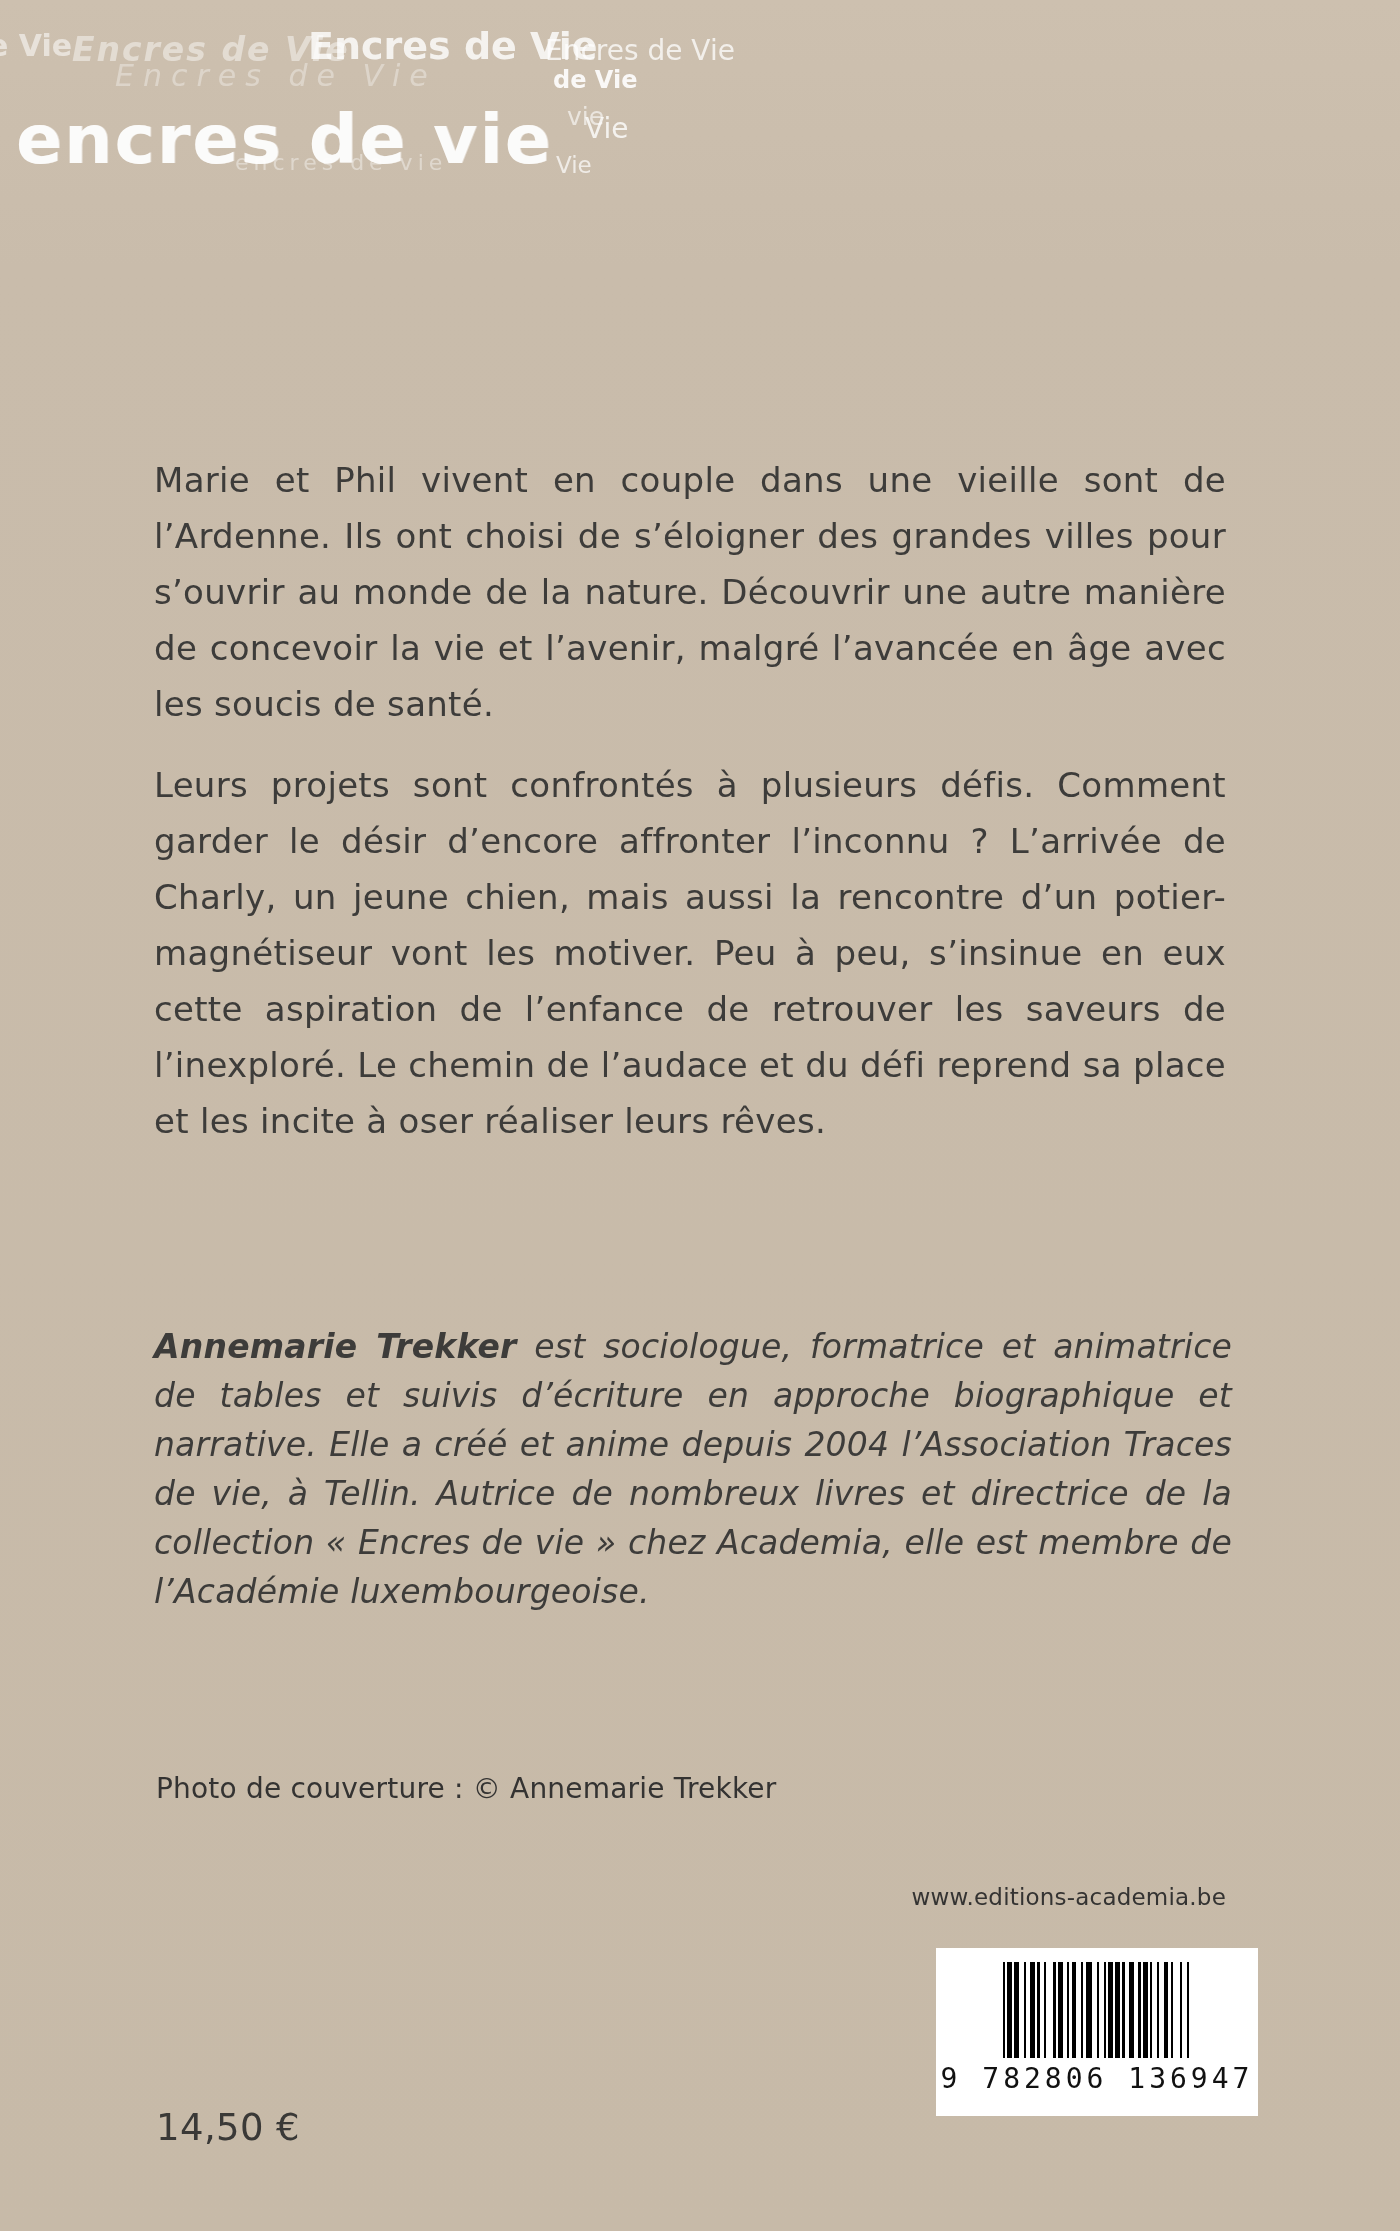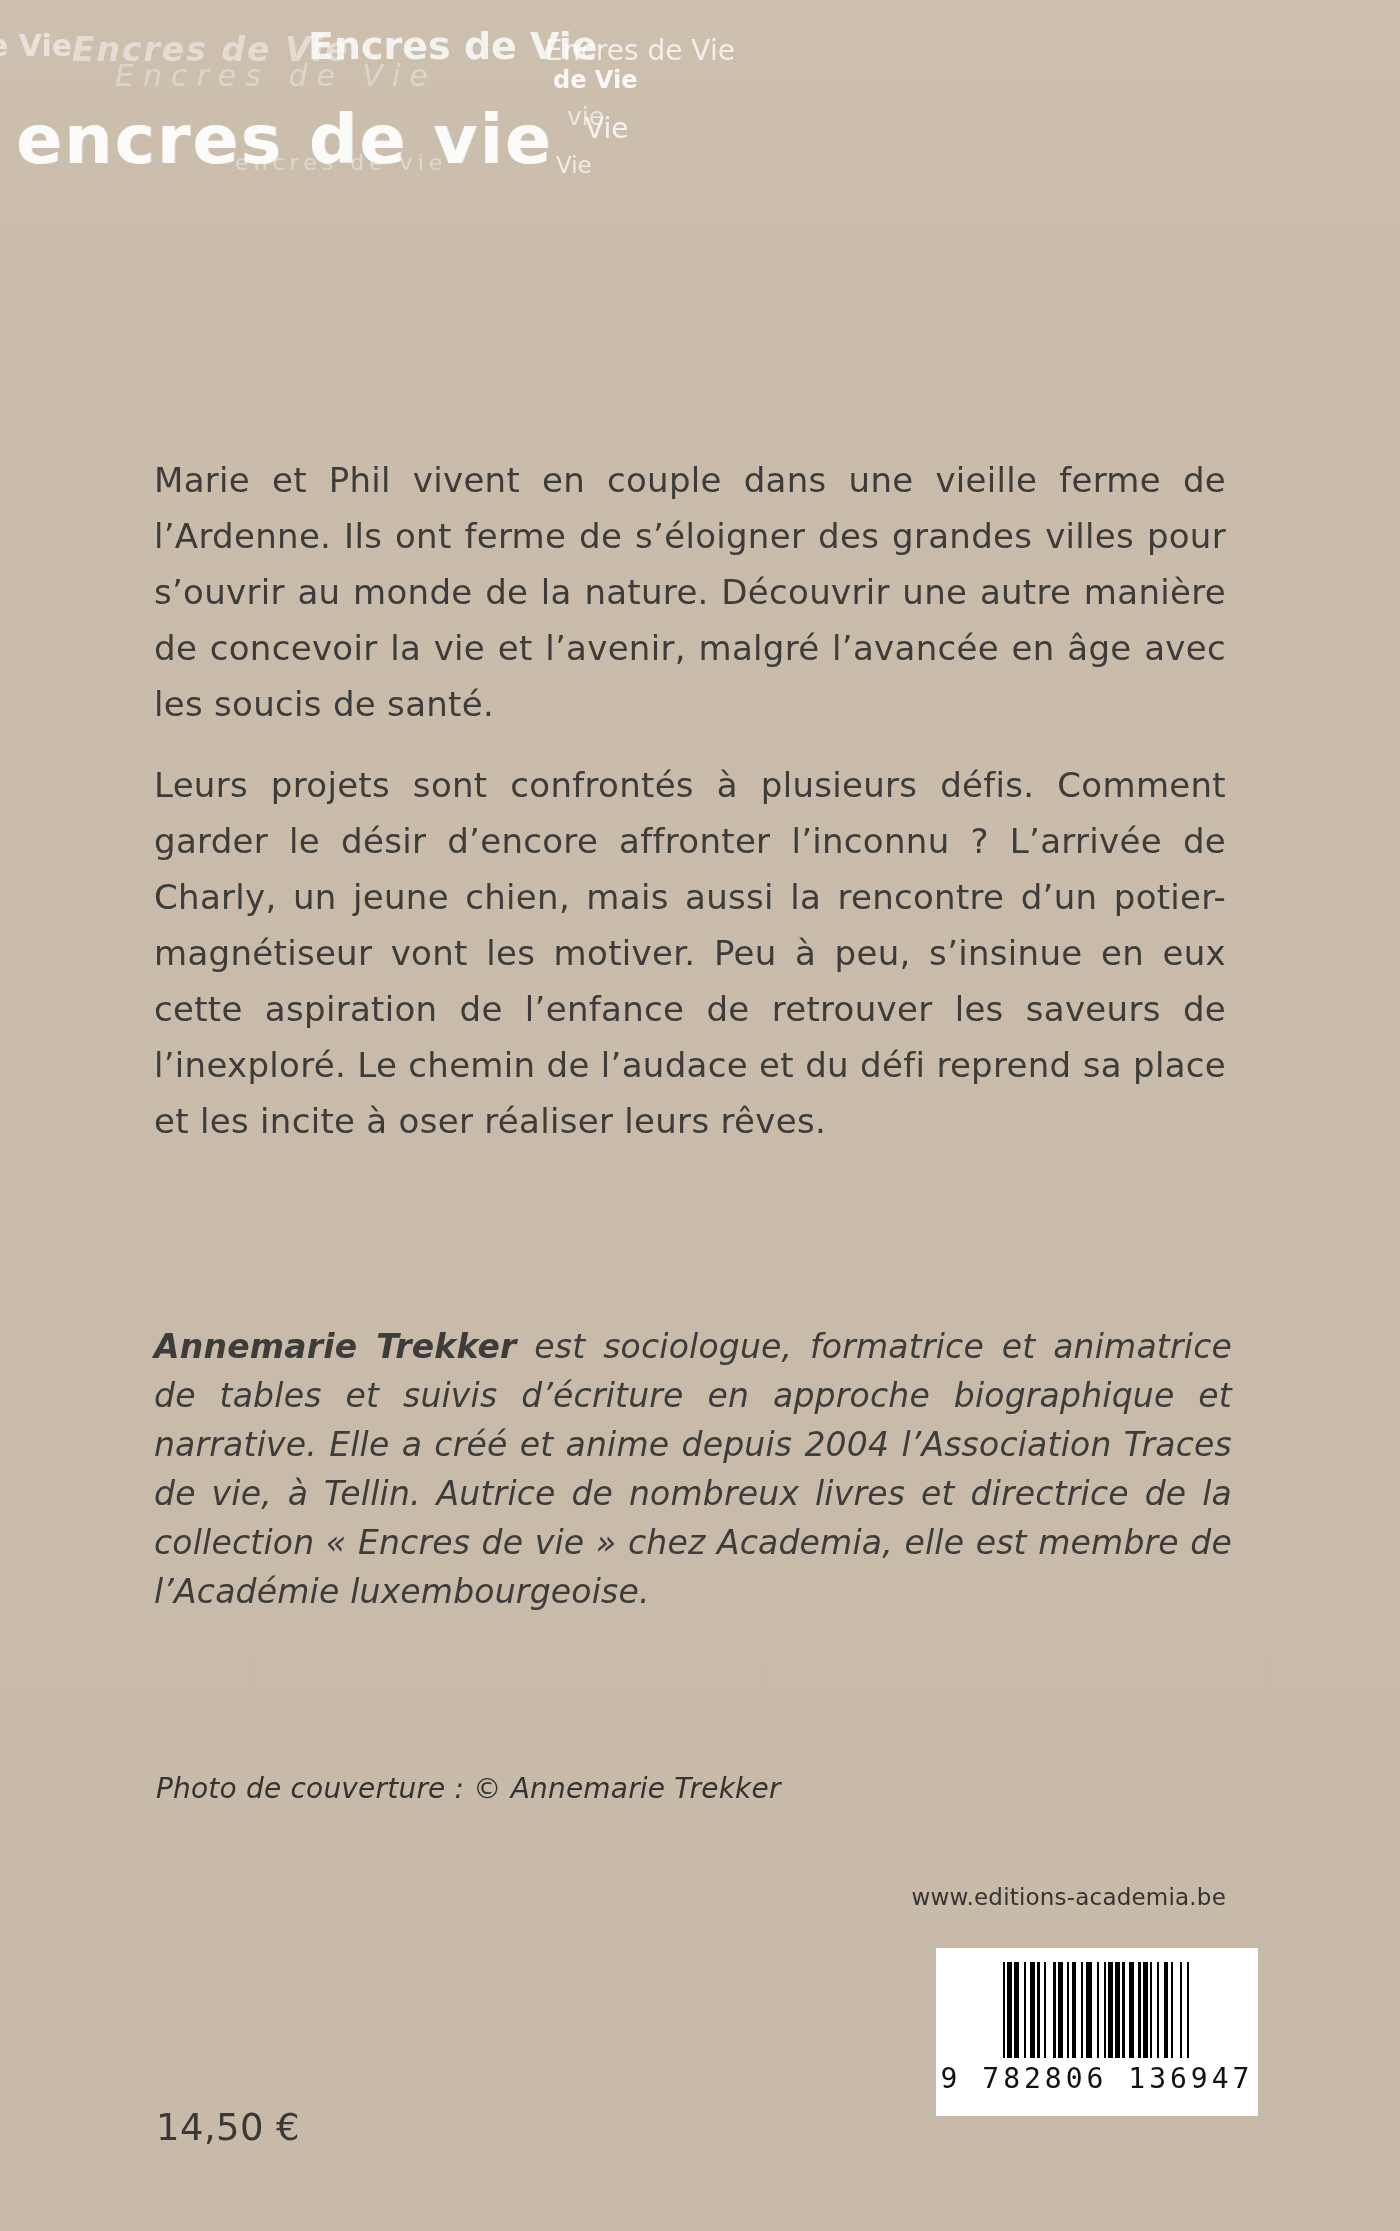--- a/index.html
+++ b/index.html
@@ -51,21 +51,21 @@
     position: absolute; left: 154px; top: 1322px; width: 1078px;
     color: #3d3c3a; font-size: 33px; line-height: 49px;
     font-style: italic; text-align: justify; letter-spacing: .2px;
   }
   .bio p { margin: 0; }
   .bio .author { font-weight: bold; }
 
   
   .credit {
     position: absolute; left: 156px; top: 1772px;
-    color: #343332; font-size: 28px; letter-spacing: .2px; font-style: italic;
+    color: #343332; font-size: 28px; letter-spacing: .2px;
   }
   .website {
     position: absolute; right: 174px; top: 1884px;
     color: #343332; font-size: 23px; letter-spacing: .2px;
   }
 
   
   .barcode-box {
     position: absolute; left: 916px; top: 1948px;
     width: 322px; height: 168px; background: #ffffff;
@@ -103,21 +103,21 @@
     <span class="frag f4">de Vie</span>
     <span class="frag f5">vie</span>
     <span class="frag f6">Vie</span>
     <span class="frag f7">Vie</span>
     <span class="frag f8">Encres de Vie</span>
     <span class="frag f9">encres de vie</span>
     <h1 class="main-title">encres de vie</h1>
   </div>
 
   <div class="synopsis">
-    <p>Marie et Phil vivent en couple dans une vieille ferme de l’Ardenne. Ils ont ferme de s’éloigner des grandes villes pour s’ouvrir au monde de la nature. Découvrir une autre manière de concevoir la vie et l’avenir, malgré l’avancée en âge avec les soucis de santé.</p>
+    <p>Marie et Phil vivent en couple dans une vieille sont de l’Ardenne. Ils ont choisi de s’éloigner des grandes villes pour s’ouvrir au monde de la nature. Découvrir une autre manière de concevoir la vie et l’avenir, malgré l’avancée en âge avec les soucis de santé.</p>
     <p>Leurs projets sont confrontés à plusieurs défis. Comment garder le désir d’encore affronter l’inconnu ? L’arrivée de Charly, un jeune chien, mais aussi la rencontre d’un potier-magnétiseur vont les motiver. Peu à peu, s’insinue en eux cette aspiration de l’enfance de retrouver les saveurs de l’inexploré. Le chemin de l’audace et du défi reprend sa place et les incite à oser réaliser leurs rêves.</p>
   </div>
 
   <div class="bio">
     <p><strong class="author">Annemarie Trekker</strong><span> est sociologue, formatrice et animatrice de tables et suivis d’écriture en approche biographique et narrative. Elle a créé et anime depuis 2004 l’Association Traces de vie, à Tellin. Autrice de nombreux livres et directrice de la collection « Encres de vie » chez Academia, elle est membre de l’Académie luxembourgeoise.</span></p>
   </div>
 
   <div class="credit">Photo de couverture : © Annemarie Trekker</div>
 
   <div class="website">www.editions-academia.be</div>

